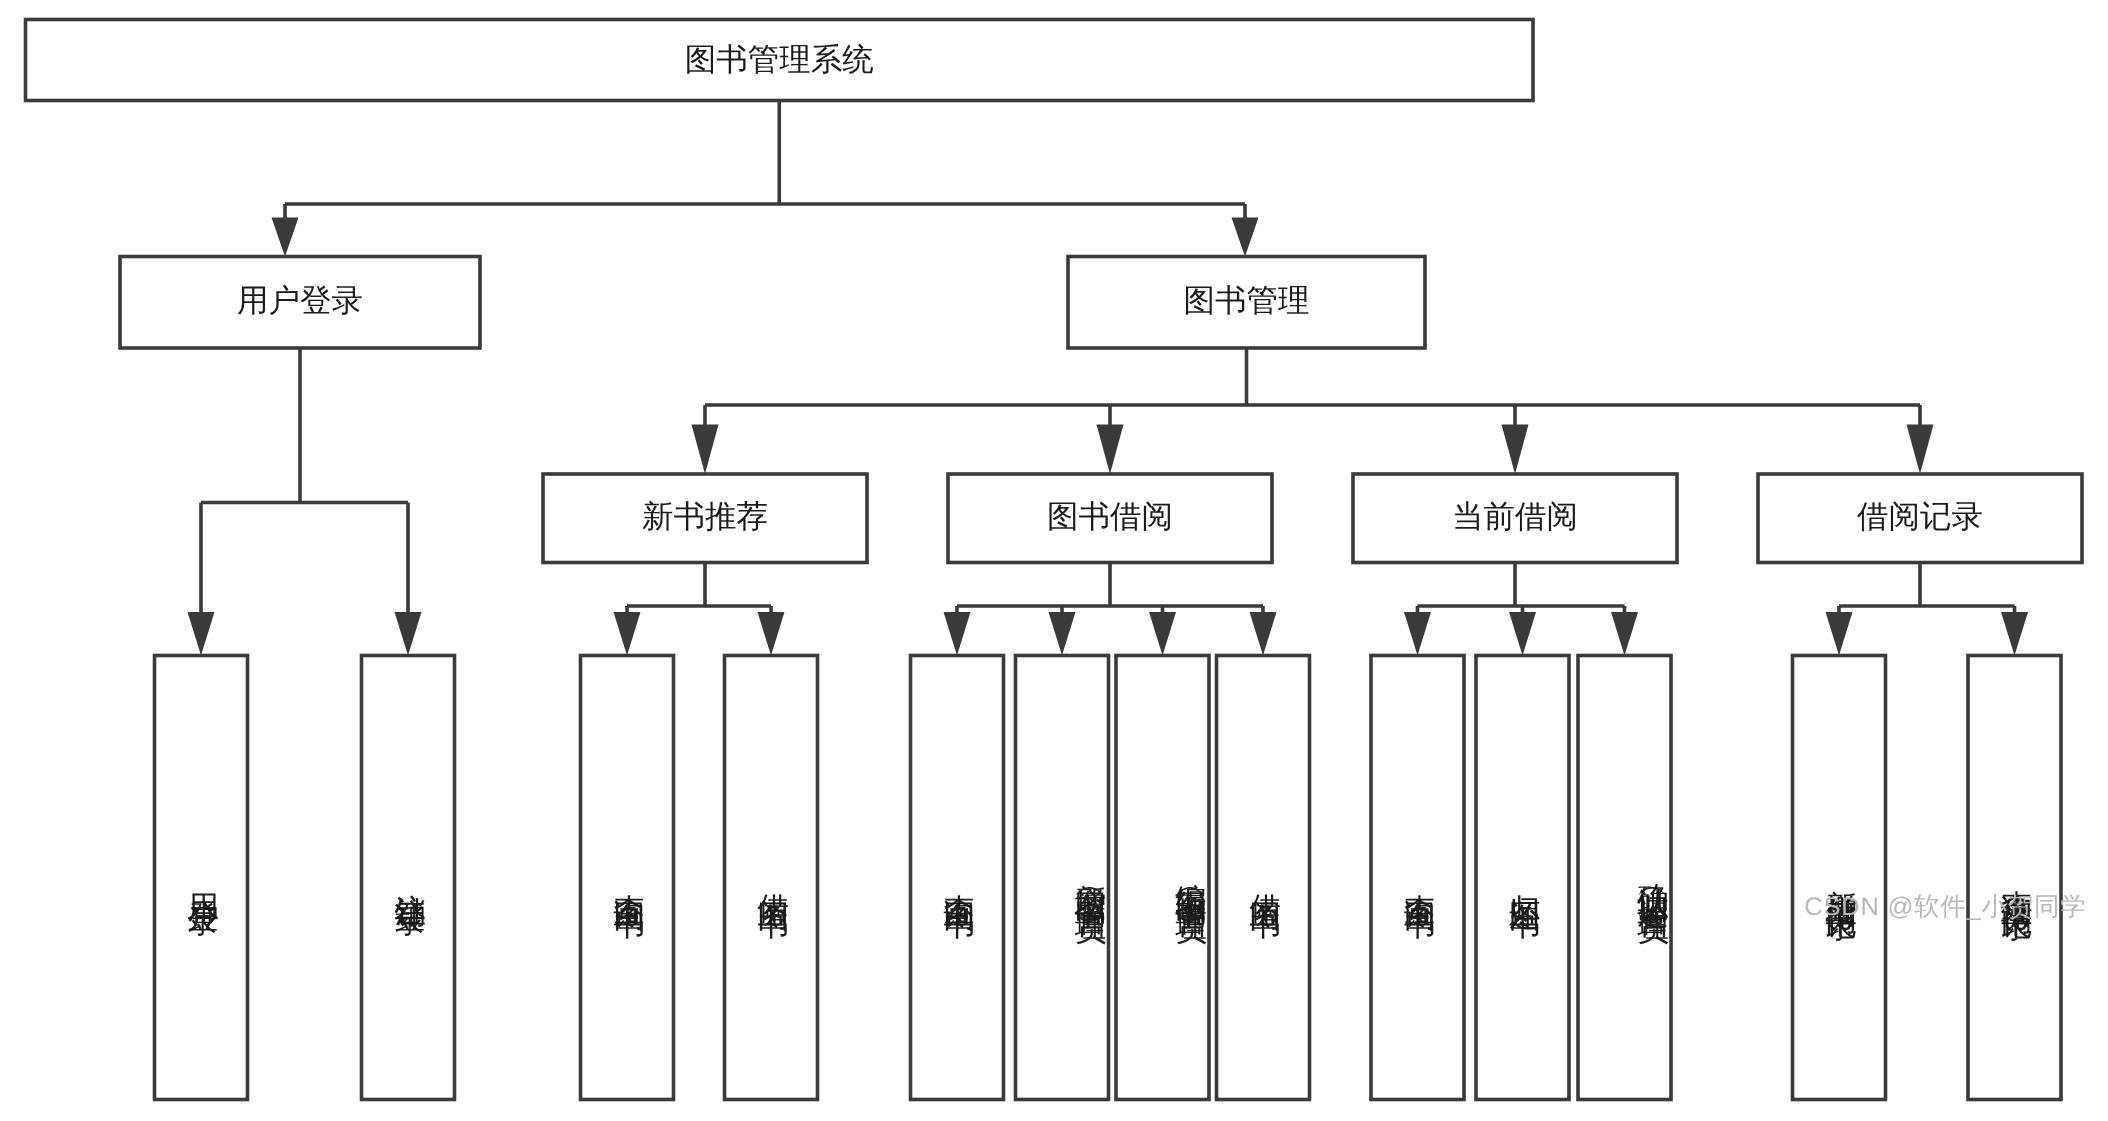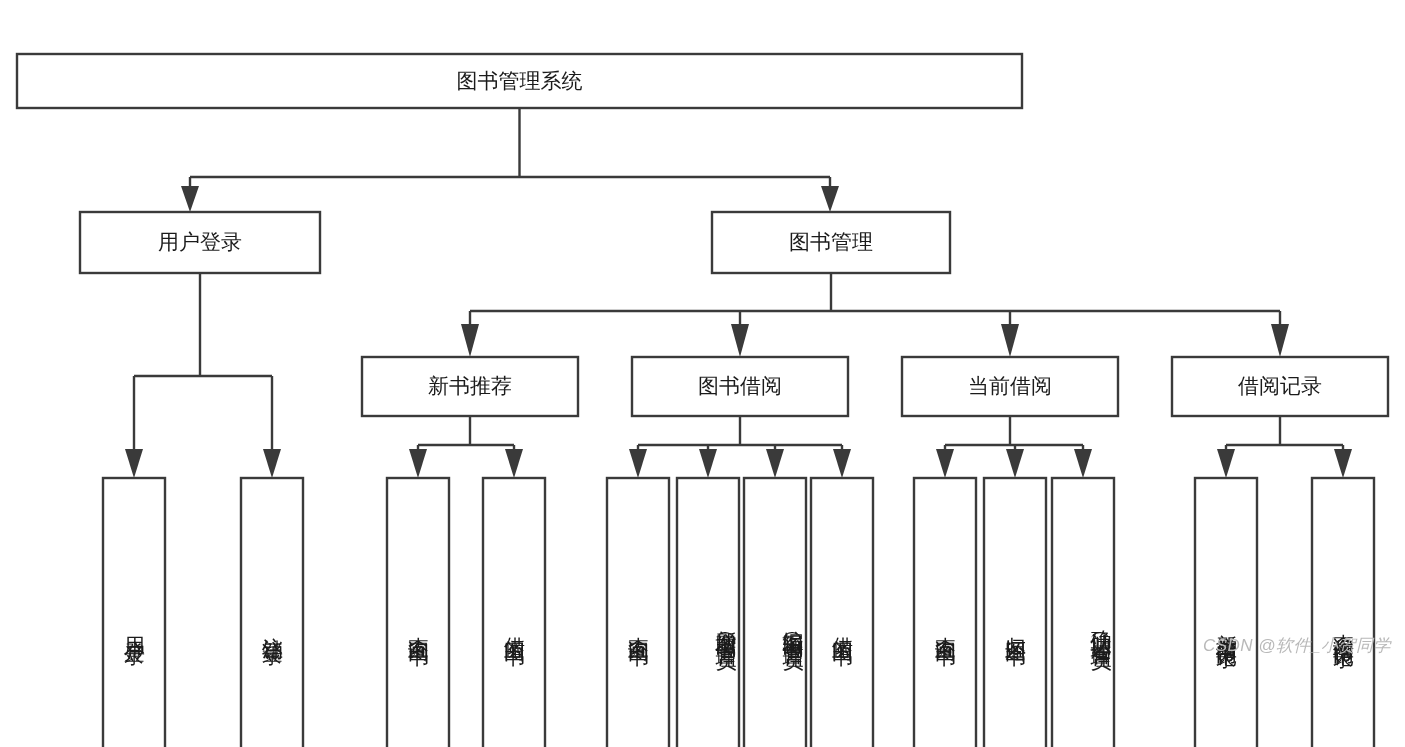--- a/index.html
+++ b/index.html
@@ -11,21 +11,20 @@
     width: 1405px;
     height: 747px;
     font-family: "Liberation Sans", "DejaVu Sans", sans-serif;
     overflow: hidden;
   }
   #diagram-root {
     position: relative;
     width: 1405px;
     height: 622px;
     background: #ffffff;
-    margin-top: 41px;
   }
   svg.tree-canvas {
     position: absolute;
     left: 0;
     top: 0;
     width: 1405px;
     height: 747px;
   }
   .node-box {
     fill: #ffffff;
@@ -68,21 +67,20 @@
   }
   .watermark {
     position: absolute;
     right: 14px;
     bottom: 6px;
     font-family: "Liberation Sans", "DejaVu Sans", sans-serif;
     font-size: 17px;
     color: #b9b9b9;
     letter-spacing: 0.5px;
     white-space: nowrap;
-    font-style: italic;
   }
 </style>
 </head>
 <body>
 
 <div id="diagram-root">
 
   <svg class="tree-canvas" viewBox="0 0 1405 747" xmlns="http://www.w3.org/2000/svg">
 
     <g>

